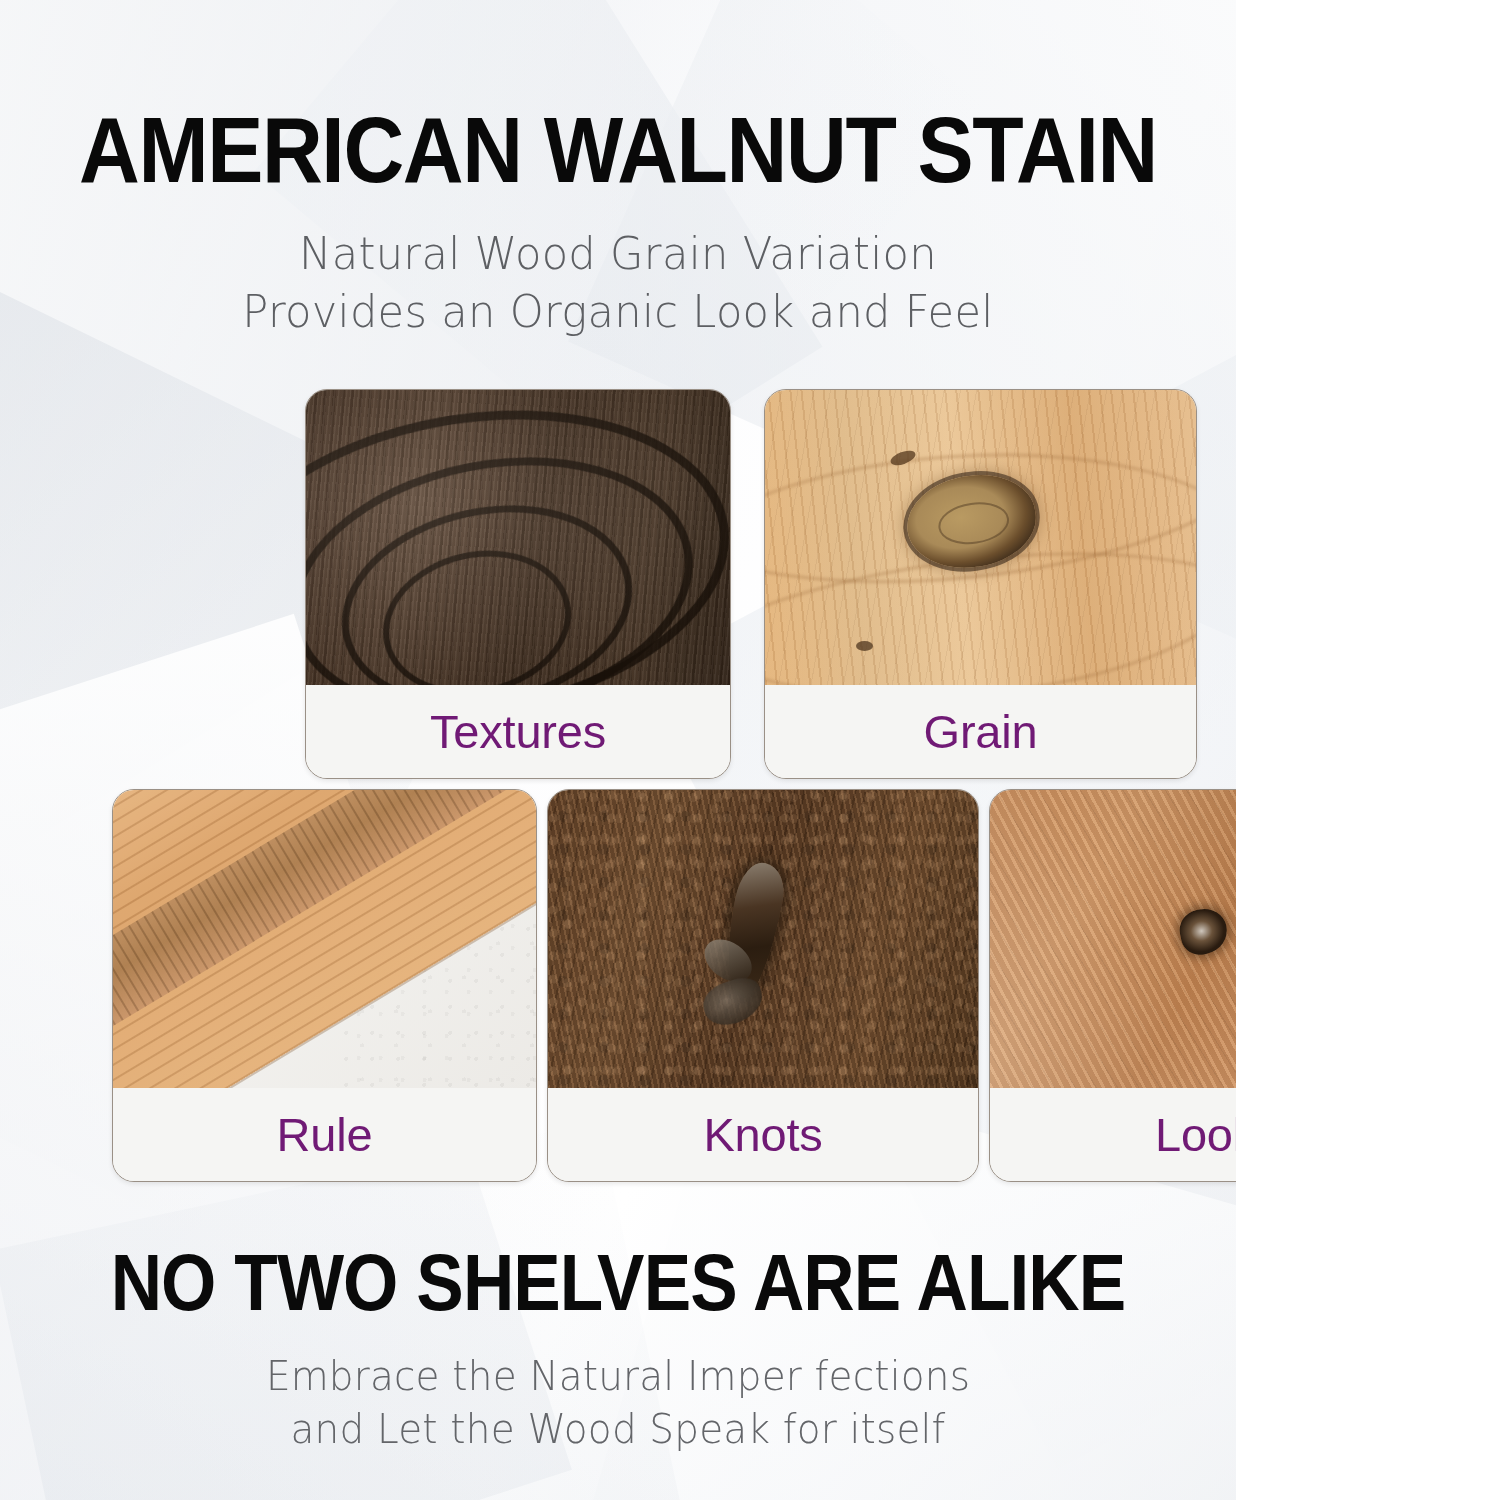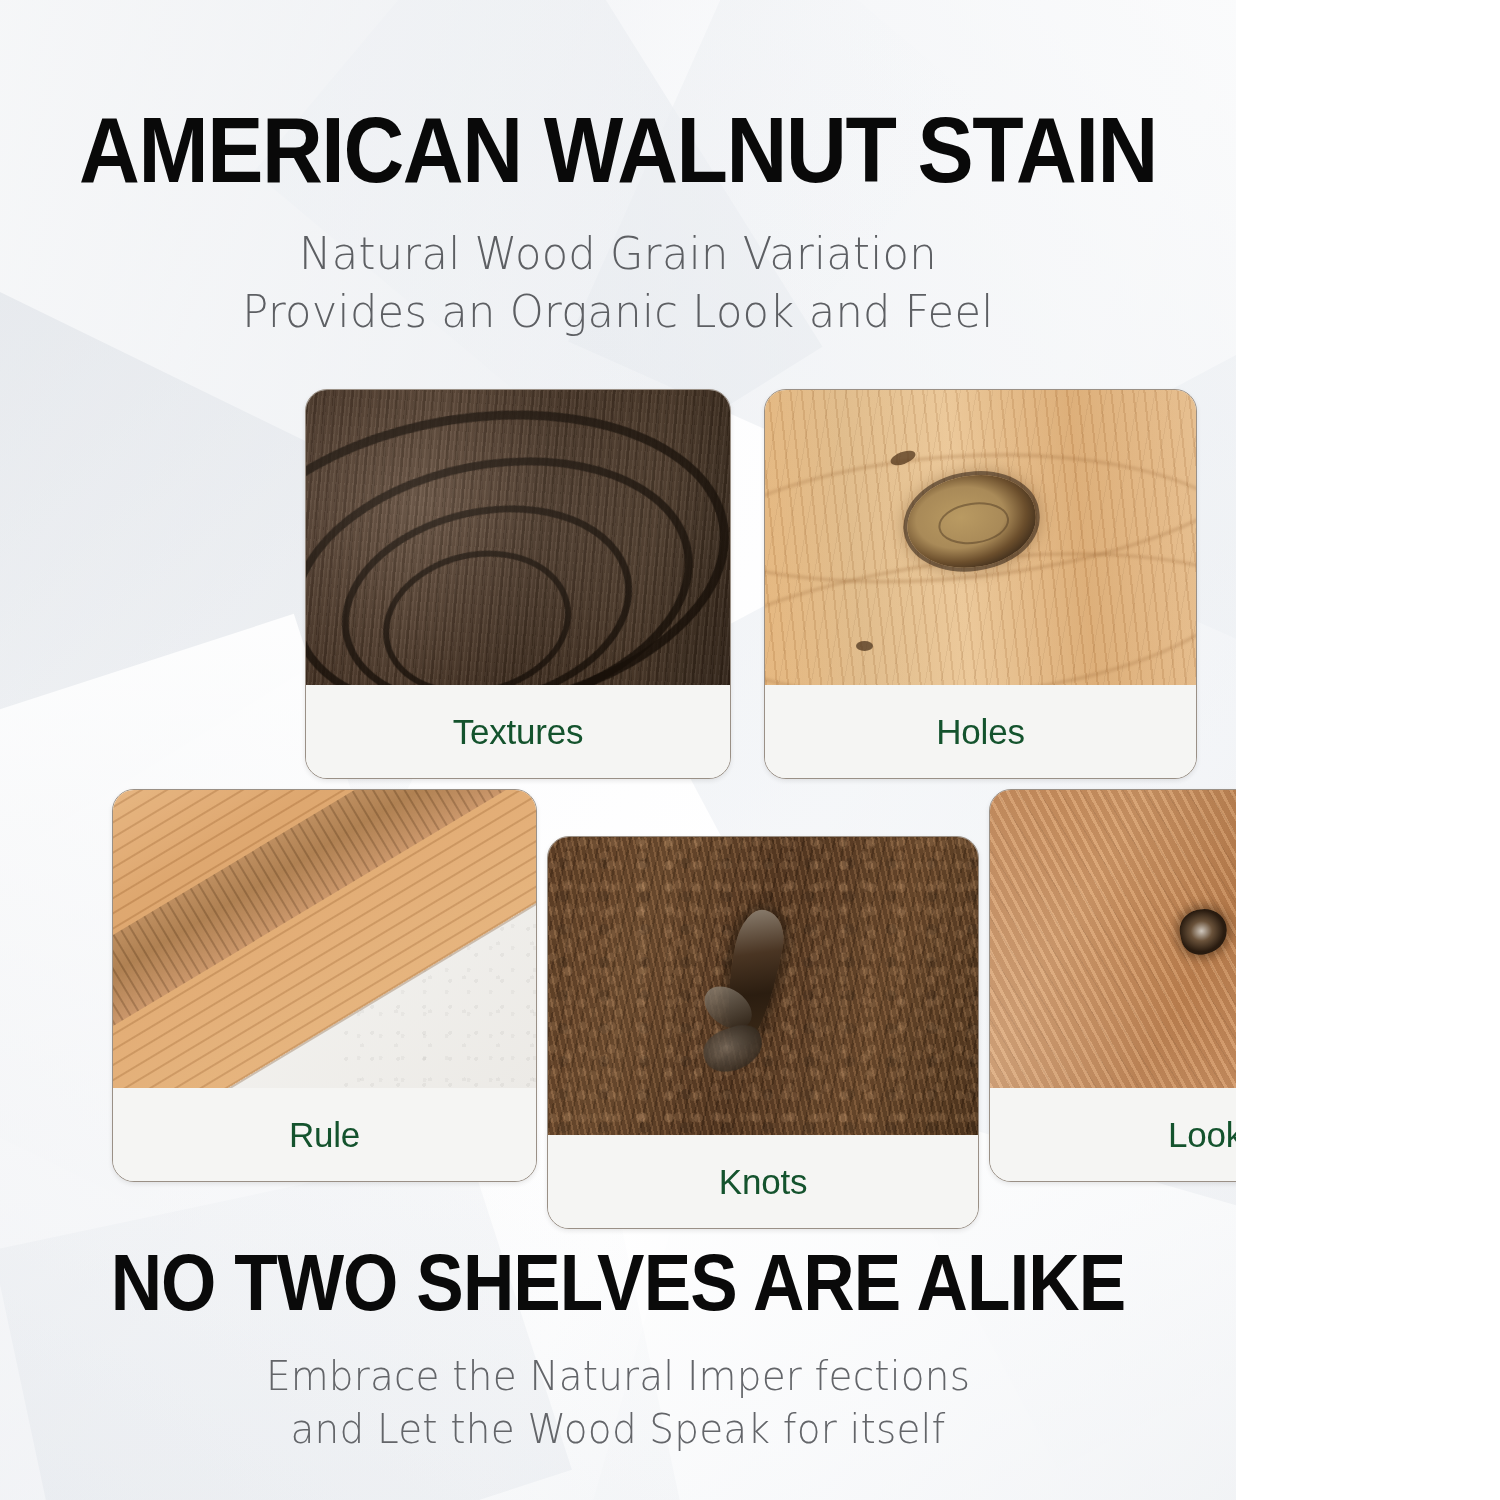--- a/index.html
+++ b/index.html
@@ -121,42 +121,42 @@
     left: 0; right: 0; top: 0;
     overflow: hidden;
   }
   .card .label {
     position: absolute;
     left: 0; right: 0; bottom: 0;
     background: #f5f5f3;
     display: flex;
     align-items: center;
     justify-content: center;
-    color: #14532d;
+    color: #701a75;
     font-family: "Liberation Sans", sans-serif;
-    font-size: 35px;
+    font-size: 47px;
     font-weight: 400;
     letter-spacing: -0.2px;
   }
 
   
   #card-textures { left: 305px; top: 389px; width: 424px; height: 388px; }
   #card-textures .photo { height: 295px; }
   #card-textures .label { height: 93px; }
 
   #card-cracks { left: 764px; top: 389px; width: 431px; height: 388px; }
   #card-cracks .photo { height: 295px; }
   #card-cracks .label { height: 93px; }
 
   
   #card-rule { left: 112px; top: 789px; width: 423px; height: 391px; }
   #card-rule .photo { height: 298px; }
   #card-rule .label { height: 93px; }
 
-  #card-knots { left: 547px; top: 836px; width: 430px; height: 391px; text-decoration: underline; }
+  #card-knots { left: 547px; top: 789px; width: 430px; height: 391px; text-decoration: underline; }
   #card-knots .photo { height: 298px; }
   #card-knots .label { height: 93px; }
 
   #card-holes { left: 989px; top: 789px; width: 431px; height: 391px; }
   #card-holes .photo { height: 298px; }
   #card-holes .label { height: 93px; }
 
   
   .wood { position: absolute; inset: 0; }
 
@@ -429,21 +429,21 @@
   <div class="card" id="card-cracks">
     <div class="photo">
       <div class="wood wood-cracks"></div>
       <div class="grain-wave gw1"></div>
       <div class="grain-wave gw2"></div>
       <div class="grain-wave gw3"></div>
       <div class="knot-sat"></div>
       <div class="knot-oval"></div>
       <div class="knot-sat2"></div>
     </div>
-    <div class="label">Holes</div>
+    <div class="label">Grain</div>
   </div>
 
   <div class="card" id="card-rule">
     <div class="photo">
       <div class="wood wood-rule"></div>
       <div class="rule-speckle"></div>
       <div class="board"></div>
       <div class="board-edge"></div>
     </div>
     <div class="label">Rule</div>

